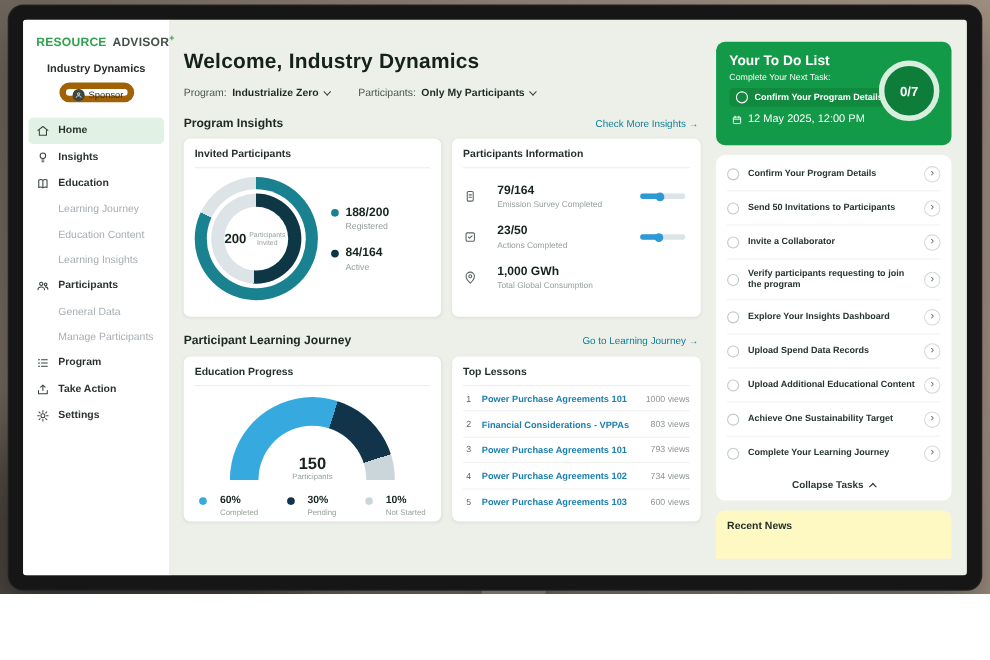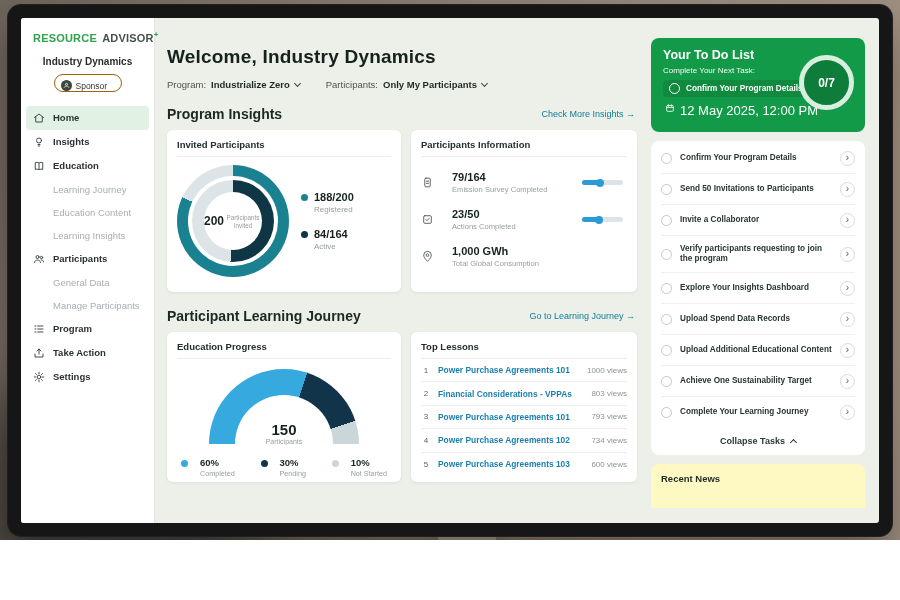--- a/index.html
+++ b/index.html
@@ -28,41 +28,41 @@
     position:relative; overflow:hidden; color:#22302c; }
 
   
   .sidebar { position:absolute; left:0; top:0; width:134px; height:100%;
     background:#fff; border-right:1px solid #e2e4e0; }
   .logo { padding:12px 8px 0 12px; font-size:11px; font-weight:bold; letter-spacing:.2px; white-space:nowrap; }
   .logo-a { color:#2fa24c; }
   .logo-b { color:#44524a; margin-left:2px; }
   .logo-plus { color:#2fa24c; font-size:8px; vertical-align:super; }
   .org { margin-top:12px; text-align:center; font-size:10px; font-weight:bold; color:#2a2f2c; }
-  .sponsor { margin:7px auto 0; width:68px; height:18px; border:1px solid #a16207; border-radius:10px;
-    display:flex; align-items:flex-end; gap:4px; padding:0 6px; font-size:8.5px; color:#333; cursor:pointer; background:#fff; }
+  .sponsor { margin:7px auto 0; width:68px; height:18px; border:6px solid #a16207; border-radius:10px;
+    display:flex; align-items:flex-start; gap:4px; padding:0 6px; font-size:8.5px; color:#333; cursor:pointer; background:#fff; }
   .sp-av { width:11px; height:11px; border-radius:50%; background:#3c4740; display:flex; align-items:center; justify-content:center; flex:none; }
   .sp-av svg { width:7px; height:7px; stroke:#fff; fill:none; }
   nav { margin-top:14px; }
   .nav-item { display:flex; align-items:center; gap:8px; height:24px; padding:0 8px 0 12px;
     font-size:9.5px; font-weight:bold; color:#2b332e; cursor:pointer; }
   .nav-item .nicon { width:12px; height:12px; stroke:#39433d; fill:none; flex:none; }
   .nav-item.active { background:#e1f2e4; border-radius:4px; margin:0 5px; padding:0 7px; }
   .nav-item.sub { padding-left:32px; color:#a7aeb4; font-weight:normal; height:23px; }
 
   
   .main { position:absolute; left:134px; top:0; width:492px; height:100%; }
   .welcome { margin:28px 0 0 12px; font-size:19px; font-weight:bold; color:#15211c; letter-spacing:.2px; }
   .filters { display:flex; gap:26px; margin:11px 0 0 12px; align-items:center; }
   .filter { display:flex; align-items:center; gap:5px; font-size:9.5px; color:#4a554f; cursor:pointer; }
   .fvalue { font-weight:bold; color:#1d2a24; }
   .chev { width:5px; height:5px; border-right:1.4px solid #3a463f; border-bottom:1.4px solid #3a463f;
     transform:rotate(45deg); display:inline-block; margin-top:-3px; }
   .sec-row { display:flex; justify-content:space-between; align-items:center; margin:16px 12px 0 12px; }
-  .sec-title { font-size:14px; font-weight:bold; color:#1c2823; }
+  .sec-title { font-size:11px; font-weight:bold; color:#1c2823; }
   .sec-link { font-size:9px; font-weight:normal; color:#0d7f95; cursor:pointer; text-decoration:none; }
   .cards-row { display:flex; gap:10px; margin:8px 10px 0 12px; }
   .card { background:#fff; border-radius:6px; box-shadow:0 1px 3px rgba(40,50,45,.08); padding:9px 10px; }
   .card-title { font-size:9.5px; font-weight:bold; color:#243029; padding-bottom:6px; border-bottom:1px solid #eceeea; }
 
   .card.invited { width:234px; height:162px; }
   .card.info { flex:1; height:162px; }
   .invited-body { display:flex; align-items:center; gap:12px; margin-top:8px; }
   .donut { position:relative; width:112px; height:112px; flex:none; }
   .d-outer { position:absolute; inset:0; border-radius:50%; }
@@ -111,21 +111,21 @@
   
   .rightpanel { position:absolute; left:626px; top:0; width:232px; height:100%; padding:20px 14px 0 4px; }
   .todo-card { position:relative; background:#139A48; border-radius:8px; padding:10px 12px;
     height:94px; color:#fff; }
   .todo-title { font-size:12.5px; font-weight:bold; }
   .todo-sub { font-size:8px; margin-top:4px; opacity:.95; }
   .todo-next { display:flex; align-items:center; gap:6px; margin-top:5px;
     background:rgba(0,0,0,.10); border-radius:4px; padding:3px 6px; width:146px; cursor:pointer; }
   .todo-next-label { font-size:8.2px; font-weight:bold; }
   .circle-cb { width:11px; height:11px; border:1.3px solid #fff; border-radius:50%; flex:none; }
-  .todo-due { display:flex; align-items:flex-start; gap:5px; font-size:13px; margin-top:6px; padding-left:2px; }
+  .todo-due { display:flex; align-items:flex-end; gap:5px; font-size:10px; margin-top:6px; padding-left:2px; }
   .todo-due svg { width:10px; height:10px; stroke:#fff; fill:none; flex:none; }
   .todo-ring { position:absolute; right:11px; top:17px; width:55px; height:55px; border-radius:50%;
     border:5px solid #d8efdf; background:#0e7d3a; display:flex; align-items:center; justify-content:center;
     font-size:12px; font-weight:bold; }
   .tasks-card { background:#fff; border-radius:8px; margin-top:9px; padding:2px 10px 4px; }
   .task { display:flex; align-items:center; gap:8px; padding:7.5px 0; border-bottom:1px solid #f0f1ee; cursor:pointer; }
   .task .circle-cb { border-color:#c2cac6; }
   .task-label { flex:1; font-size:8.2px; font-weight:bold; color:#273531; line-height:1.3; }
   .task-go { width:15px; height:15px; border:1px solid #d7dcd9; border-radius:50%; color:#5d6a64;
     font-size:10px; line-height:12px; text-align:center; flex:none; }

